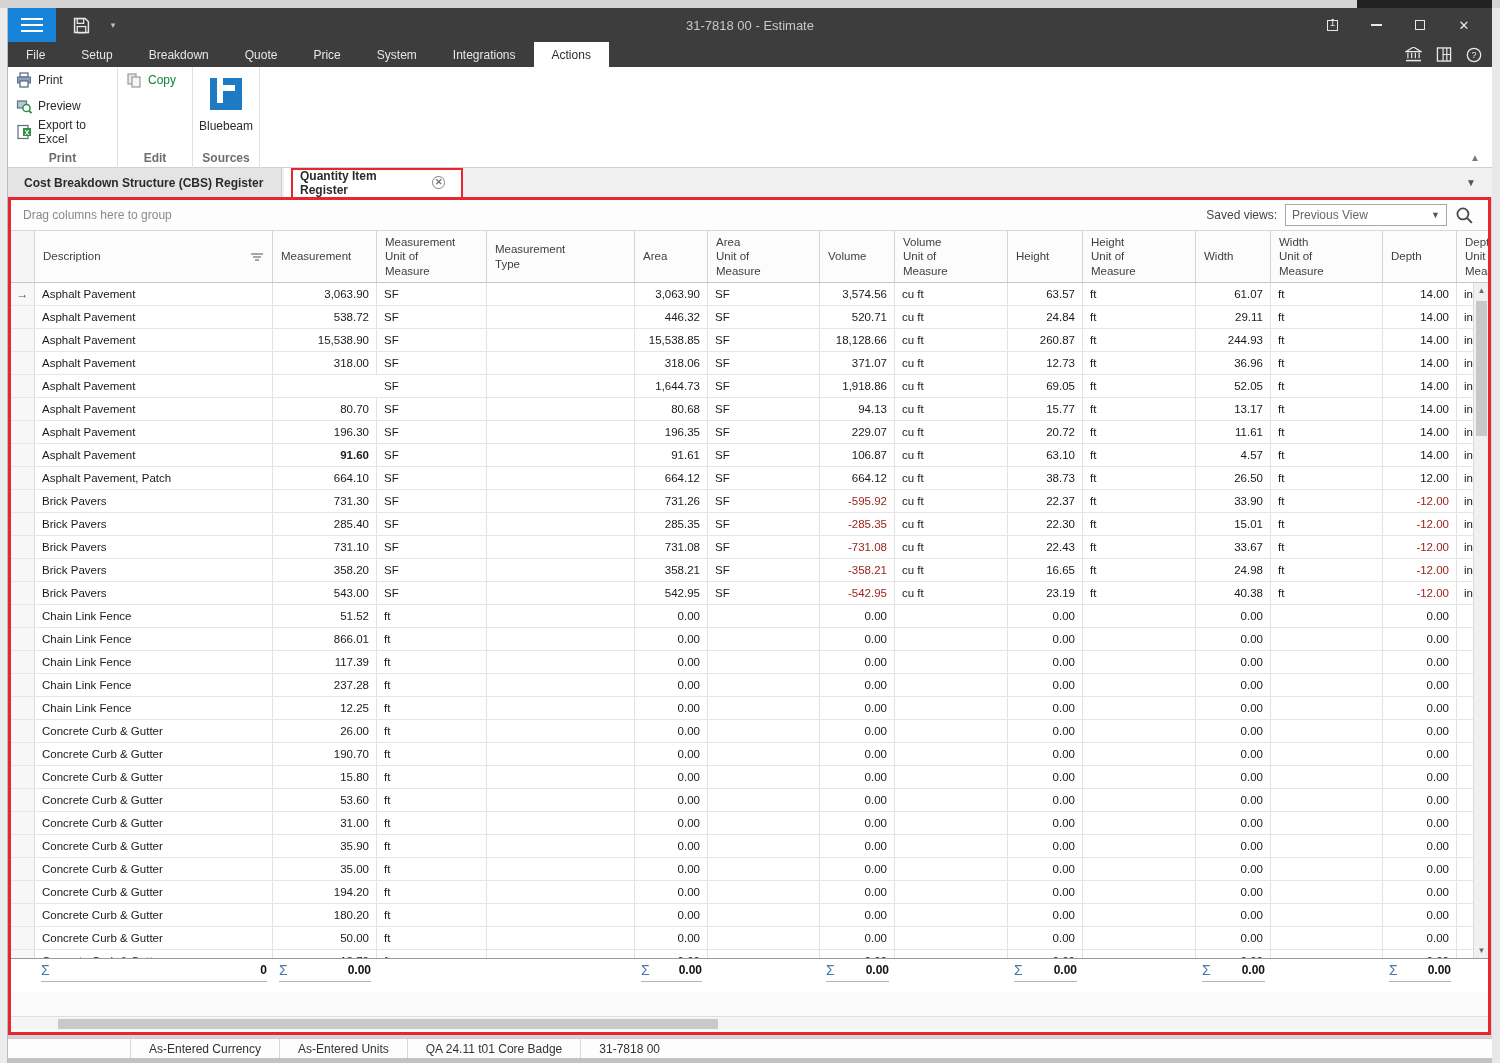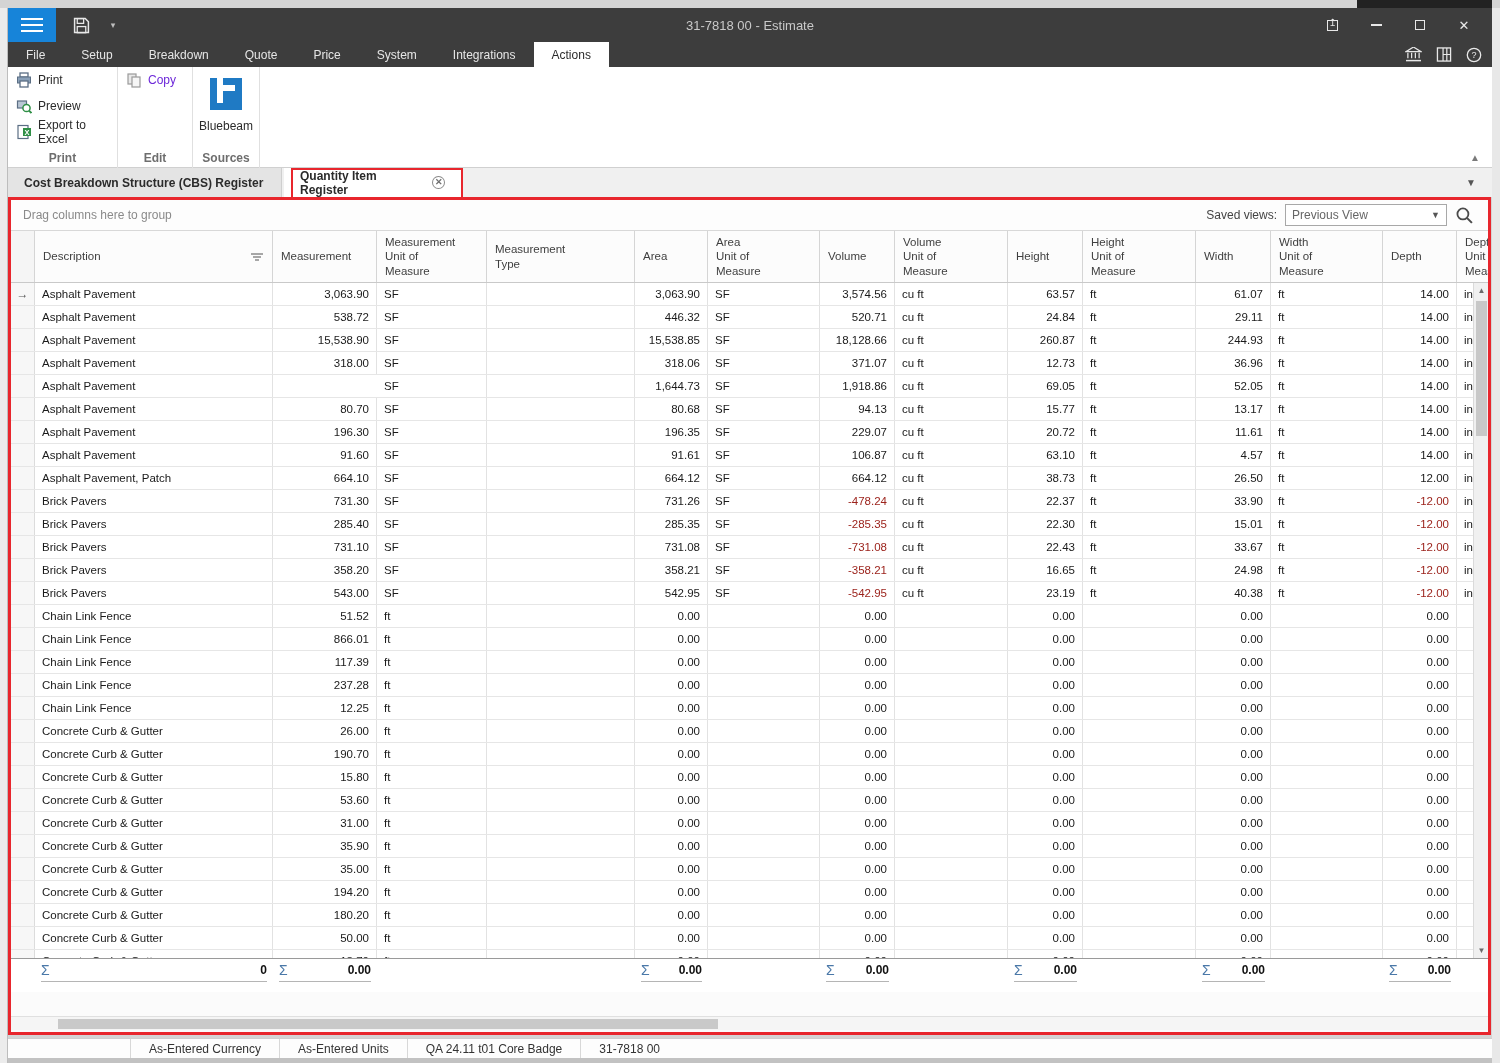--- a/index.html
+++ b/index.html
@@ -32,21 +32,21 @@
   .menubar { position:absolute; left:8px; top:42px; width:1484px; height:25px; background:#3d3d3d; display:flex; align-items:stretch; }
   .mtab { padding:0 18px; display:flex; align-items:center; color:#e6e6e6; font-size:12px; }
   .mtab.active { background:#fff; color:#2b2b2b; }
   .menubar-icons { position:absolute; right:10px; top:0; height:25px; display:flex; align-items:center; gap:14px; }
 
   
   .ribbon { position:absolute; left:8px; top:67px; width:1484px; height:101px; background:#fff; border-bottom:1px solid #d0d0d0; }
   .rgroup { position:absolute; top:0; height:101px; border-right:1px solid #e0e0e0; }
   .rglabel { position:absolute; bottom:3px; left:0; width:100%; text-align:center; color:#6e6e6e; font-size:12px; font-weight:bold; }
   .ritem { display:flex; align-items:center; gap:6px; padding:4px 8px; font-size:12px; color:#2b2b2b; height:26px; }
-  .ritem.disabled { color:#6d28d9; }
+  .ritem.disabled { color:#15803d; }
   .bigbtn { display:flex; flex-direction:column; align-items:center; padding-top:8px; font-size:12px; color:#2b2b2b; width:100%; }
   .bigbtn .biglabel { margin-top:6px; }
   .ribbon-collapse { position:absolute; right:12px; bottom:4px; color:#7a7a7a; font-size:10px; }
 
   
   .tabstrip { position:absolute; left:8px; top:168px; width:1484px; height:29px; background:#f0f0f0; }
   .dtab { position:absolute; top:0; height:29px; display:flex; align-items:center; gap:8px; padding:0 16px; font-size:12px; font-weight:bold; color:#2b2b2b; background:#e4e4e4; border-right:1px solid #cfcfcf; }
   .dtab.active { background:#fff; }
   .tab-red-outline { position:absolute; left:283px; top:0px; width:172px; height:31px; border:2px solid #e8262d; pointer-events:none; z-index:5; }
   .tab-close { width:13px; height:13px; border:1px solid #8a8a8a; border-radius:50%; color:#6e6e6e; font-size:9px; line-height:11px; text-align:center; }
@@ -433,21 +433,21 @@
             <div class="cell r" style="width: 75px;">20.72</div>
             <div class="cell l" style="width: 113px;">ft</div>
             <div class="cell r" style="width: 75px;">11.61</div>
             <div class="cell l" style="width: 112px;">ft</div>
             <div class="cell r" style="width: 74px;">14.00</div>
             <div class="cell l" style="width: 60px;">in</div>
           </div>
           <div class="grow">
             <div class="ind"></div>
             <div class="cell l" style="width: 238px;">Asphalt Pavement</div>
-            <div class="cell r" style="width: 104px;">91.60</div>
+            <div class="cell r" style="width: 104px; font-weight: bold;">91.60</div>
             <div class="cell l" style="width: 110px;">SF</div>
             <div class="cell l" style="width: 148px;"></div>
             <div class="cell r" style="width: 73px;">91.61</div>
             <div class="cell l" style="width: 112px;">SF</div>
             <div class="cell r" style="width: 75px;">106.87</div>
             <div class="cell l" style="width: 113px;">cu ft</div>
             <div class="cell r" style="width: 75px;">63.10</div>
             <div class="cell l" style="width: 113px;">ft</div>
             <div class="cell r" style="width: 75px;">4.57</div>
             <div class="cell l" style="width: 112px;">ft</div>
@@ -472,21 +472,21 @@
             <div class="cell l" style="width: 60px;">in</div>
           </div>
           <div class="grow">
             <div class="ind"></div>
             <div class="cell l" style="width: 238px;">Brick Pavers</div>
             <div class="cell r" style="width: 104px;">731.30</div>
             <div class="cell l" style="width: 110px;">SF</div>
             <div class="cell l" style="width: 148px;"></div>
             <div class="cell r" style="width: 73px;">731.26</div>
             <div class="cell l" style="width: 112px;">SF</div>
-            <div class="cell r neg" style="width: 75px;">-478.24</div>
+            <div class="cell r neg" style="width: 75px;">-595.92</div>
             <div class="cell l" style="width: 113px;">cu ft</div>
             <div class="cell r" style="width: 75px;">22.37</div>
             <div class="cell l" style="width: 113px;">ft</div>
             <div class="cell r" style="width: 75px;">33.90</div>
             <div class="cell l" style="width: 112px;">ft</div>
             <div class="cell r neg" style="width: 74px;">-12.00</div>
             <div class="cell l" style="width: 60px;">in</div>
           </div>
           <div class="grow">
             <div class="ind"></div>

